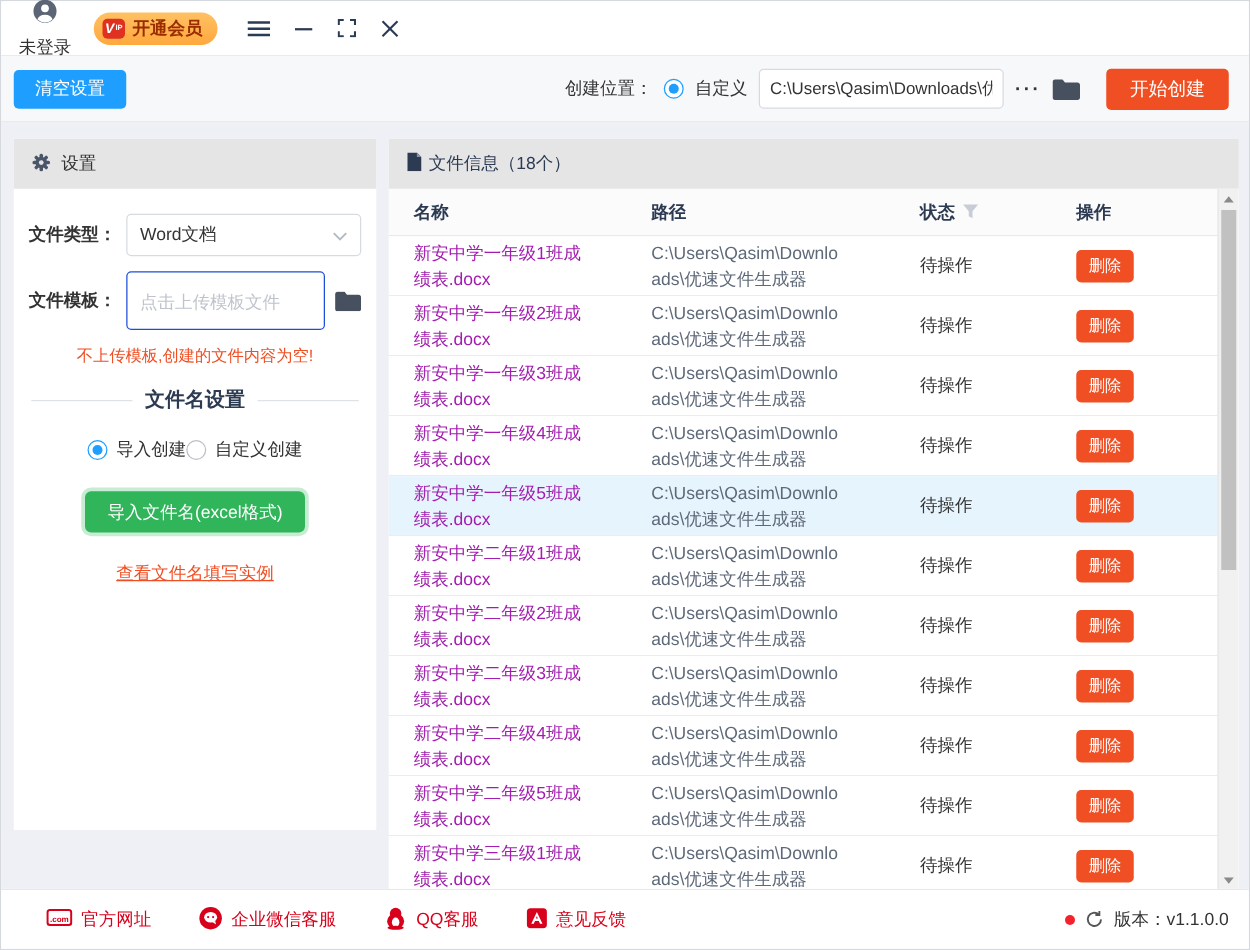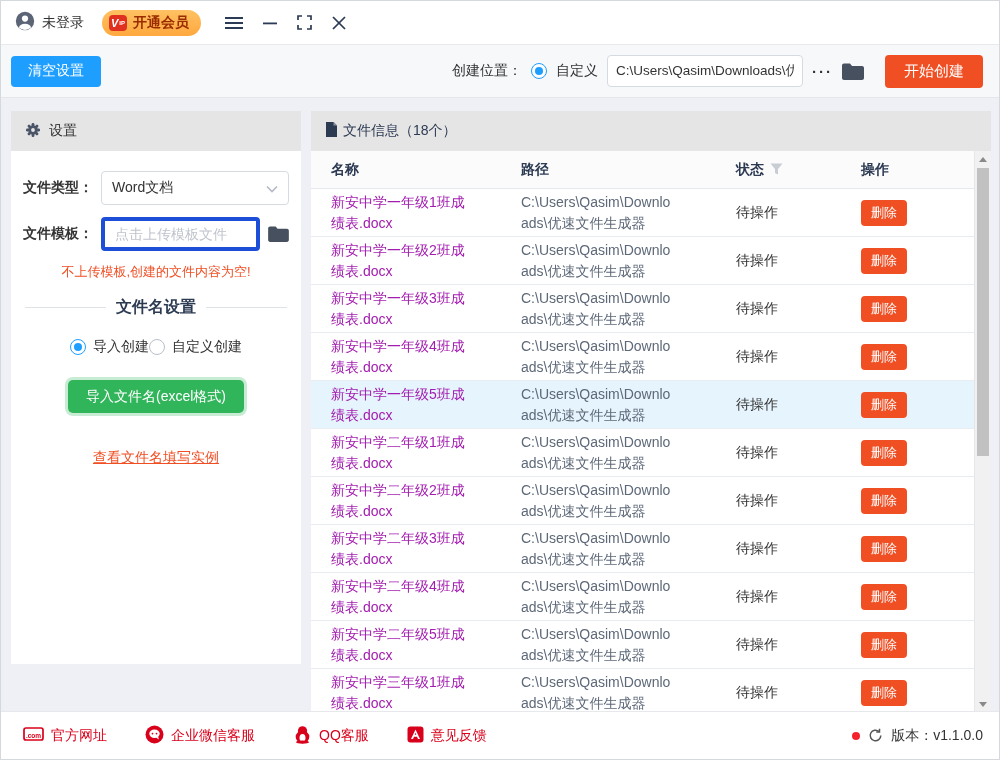--- a/index.html
+++ b/index.html
@@ -12,21 +12,21 @@
 
   
   .titlebar { height:44px; background:#fff; border-bottom:1px solid #e8eaed;
     display:flex; align-items:center; justify-content:space-between; padding:0 16px 0 14px; flex:0 0 auto; }
   .tb-left { display:flex; align-items:center; gap:9px; }
   .app-icon { width:28px; height:28px; border-radius:6px;
     background:linear-gradient(135deg,#2b3347 0%,#3a3450 55%,#8c2b45 100%);
     display:flex; align-items:center; justify-content:center; }
   .app-title { font-size:15px; font-weight:bold; color:#1f2a3d; }
   .tb-right { display:flex; align-items:center; gap:18px; }
-  .user-login { display:flex; align-items:center; gap:7px; cursor:pointer; color:#333; }
+  .user-login { display:flex; align-items:center; gap:7px; cursor:pointer; color:#333;flex-direction:column; }
   .vip-pill { display:flex; align-items:center; gap:6px; cursor:pointer;
     background:linear-gradient(180deg,#ffc163 0%,#ffa83e 100%);
     border-radius:14px; padding:4px 12px 4px 7px; }
   .vip-badge { background:#e03020; color:#fff; border-radius:4px; width:18px; height:16px;
     font-size:11px; font-weight:bold; font-style:italic; display:flex; align-items:center; justify-content:center; }
   .vip-badge small { font-size:6px; font-style:normal; margin-left:1px; }
   .vip-label { color:#9b2c00; font-weight:bold; font-size:14px; }
   .win-ctl { display:flex; align-items:center; gap:20px; margin-left:6px; }
   .win-ctl span { cursor:pointer; display:flex; align-items:center; }
 
@@ -58,31 +58,31 @@
   .panel-left { width:290px; height:553px; flex:0 0 auto; }
   .panel-right { width:680px; height:602px; flex:0 0 auto; position:relative; }
   .panel-right .panel-header { color:#2c3a52; gap:5px; }
 
   
   .left-body { padding:20px 12px 0 12px; }
   .form-row { display:flex; align-items:center; margin-bottom:12px; }
   .form-label { width:78px; font-weight:bold; color:#333; flex:0 0 auto; }
   .select-box { flex:1; height:34px; border:1px solid #d6dae1; border-radius:4px; background:#fff;
     display:flex; align-items:center; justify-content:space-between; padding:11px 10px; cursor:pointer; color:#333; }
-  .tpl-input { flex:1; height:34px; border:4px solid #1d4ed8; border-radius:4px; background:#fff;
+  .tpl-input { flex:1; height:47px; border:1px solid #1d4ed8; border-radius:4px; background:#fff;
     padding:0 10px; font-size:14px; color:#333; font-family:inherit; min-width:0; }
   .tpl-input::placeholder { color:#bfc4cc; }
   .tpl-folder { margin-left:8px; cursor:pointer; display:flex; align-items:center; }
   .warn-text { color:#f04e23; font-size:13px; text-align:center; margin:10px 0 16px 0; }
   .section-title { display:flex; align-items:center; margin:8px 2px 20px 2px; }
   .section-title .line { flex:1; height:1px; background:#dfe3e8; }
   .section-title .txt { margin:0 10px; font-size:16px; font-weight:bold; color:#2c3a52; }
   .radio-row { display:flex; align-items:center; justify-content:center; gap:0; margin-bottom:24px; }
   .radio-row .grp { display:flex; align-items:center; gap:7px; cursor:pointer; }
-  .btn-green-wrap { text-align:center; margin-bottom:36px; }
+  .btn-green-wrap { text-align:center; margin-bottom:24px; }
   .btn-green { background:#31b55b; color:#fff; border:none; border-radius:5px; height:33px;
     padding:0 18px; font-size:14px; cursor:pointer; box-shadow:0 0 0 3px rgba(49,181,91,.27); font-family:inherit; }
   .link-orange { display:block; text-align:center; color:#f04e23; text-decoration:underline;
     font-size:14px; margin-bottom:26px; cursor:pointer; }
   .status-text { text-align:center; color:#f04e23; font-size:14px; }
 
   
   .table-area { position:relative; height:562px; overflow:hidden; }
   .thead { display:flex; align-items:center; height:38px; padding-left:20px; margin-right:17px;
     background:#fbfbfc; border-bottom:1px solid #e6e9ef; font-weight:bold; color:#2c3a52; }
@@ -109,21 +109,21 @@
   .vs-arrow.up { top:1px; }
   .vs-arrow.down { bottom:1px; }
   .tri-up { width:0; height:0; border-left:4px solid transparent; border-right:4px solid transparent;
     border-bottom:5px solid #8a8a8a; }
   .tri-down { width:0; height:0; border-left:4px solid transparent; border-right:4px solid transparent;
     border-top:5px solid #8a8a8a; }
   .vs-thumb { position:absolute; left:2px; width:12px; top:17px; height:288px; background:#c1c1c1; cursor:pointer; }
 
   
   .footer { height:48px; background:#fff; border-top:1px solid #e6e8eb; flex:0 0 auto;
-    display:flex; align-items:center; justify-content:space-between; padding:0 16px 0 22px; }
+    display:flex; align-items:center; justify-content:space-between; padding:0 16px 0 36px; }
   .f-links { display:flex; align-items:center; gap:38px; }
   .f-item { display:flex; align-items:center; gap:7px; color:#d9001b; cursor:pointer; font-size:14px; }
   .f-right { display:flex; align-items:center; gap:8px; color:#333; }
   .red-dot { width:8px; height:8px; border-radius:50%; background:#f5222d; }
   .refresh { cursor:pointer; display:flex; align-items:center; }
   .version { color:#333; }
 </style>
 </head>
 <body>
 

